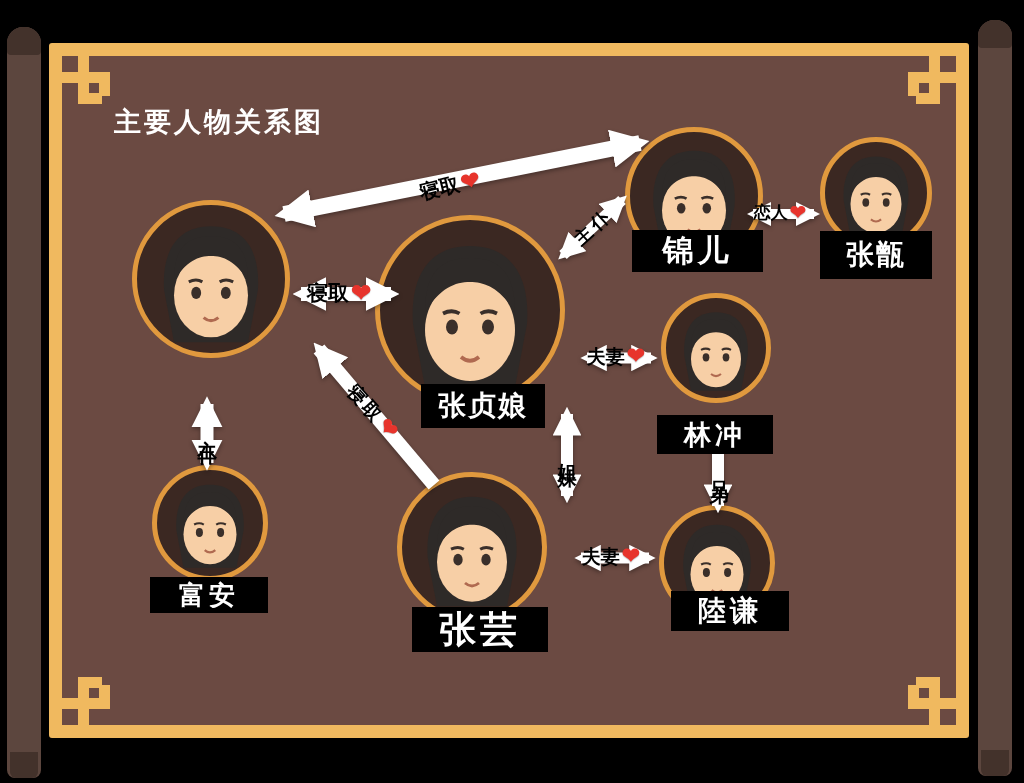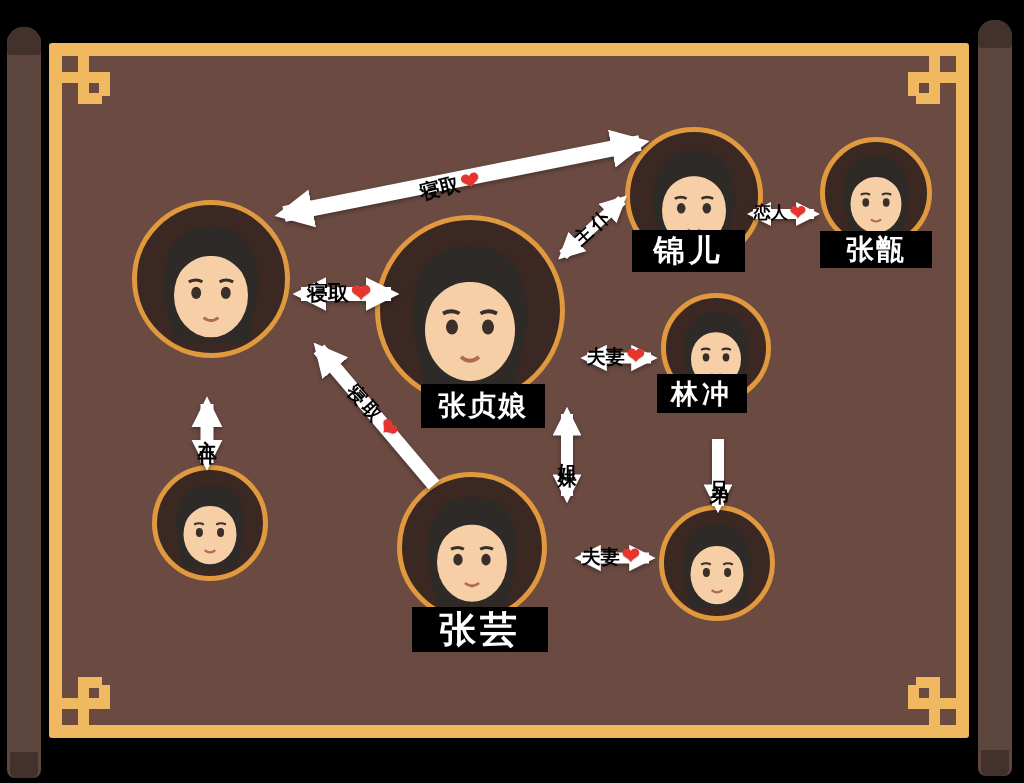--- a/index.html
+++ b/index.html
@@ -47,23 +47,23 @@
   #av-lu  {left:659px;top:505px;width:116px;height:116px;}
 
   
   .plate{position:absolute;background:var(--plate-bg);color:var(--plate-text);
     font-weight:bold;display:flex;align-items:center;justify-content:center;
     letter-spacing:4px;z-index:3;white-space:nowrap;}
   #pl-gao {left:137px;top:354px;width:150px;height:44px;font-size:30px;}
   #pl-fuan{left:150px;top:577px;width:118px;height:36px;font-size:26px;}
   #pl-zhen{left:421px;top:384px;width:124px;height:44px;font-size:28px;letter-spacing:2px;}
   #pl-yun {left:412px;top:607px;width:136px;height:45px;font-size:37px;}
-  #pl-jin {left:632px;top:230px;width:113px;height:42px;font-size:31px;}
-  #pl-zeng{left:820px;top:231px;width:112px;height:37px;font-size:28px;letter-spacing:2px;}
-  #pl-lin {left:657px;top:374px;width:90px;height:39px;font-size:27px;}
+  #pl-jin {left:632px;top:230px;width:131px;height:42px;font-size:31px;}
+  #pl-zeng{left:820px;top:231px;width:112px;height:48px;font-size:28px;letter-spacing:2px;}
+  #pl-lin {left:657px;top:415px;width:116px;height:39px;font-size:27px;}
   #pl-lu  {left:671px;top:591px;width:118px;height:40px;font-size:28px;}
 
   
   .arrows{position:absolute;inset:0;z-index:2;pointer-events:none;}
   .arrows line{stroke:var(--arrow-white);filter:drop-shadow(0 2px 2px rgba(0,0,0,.35));}
 
   
   .rel{position:absolute;z-index:4;color:var(--label-text);font-weight:bold;
     white-space:nowrap;transform:translate(-50%,-50%) rotate(var(--rot,0deg));
     display:flex;align-items:center;gap:2px;}
@@ -121,20 +121,21 @@
   <svg class="corner c-br" viewBox="0 0 66 66">
       <g fill="#F0B95F">
         <rect x="16" y="16" width="32" height="32"></rect>
         <rect x="0" y="16" width="16" height="11"></rect>
         <rect x="16" y="0" width="11" height="16"></rect>
       </g>
       <rect x="27" y="27" width="10" height="10" fill="#6B4A42"></rect>
       <rect x="40" y="40" width="8" height="8" fill="#6B4A42"></rect>
     </svg>
 
+  <div class="title" id="title">主要人物关系图</div>
 
   <div class="avatar" id="av-gao">
       <svg viewBox="0 0 120 120">
         <path d="M60,10 C30,10 20,34 22,62 L30,104 H90 L98,62 C100,34 90,10 60,10 Z" fill="#2E2A28"></path>
         <ellipse cx="60" cy="66" rx="30" ry="34" fill="#F7CFA6"></ellipse>
         <path d="M30,54 C30,26 42,18 60,18 C78,18 90,26 90,54 C80,38 70,34 60,34 C50,34 40,38 30,54 Z" fill="#2E2A28"></path>
         <ellipse cx="48" cy="64" rx="4" ry="5" fill="#3A2F2A"></ellipse>
         <ellipse cx="72" cy="64" rx="4" ry="5" fill="#3A2F2A"></ellipse>
         <path d="M42,55 Q48,52 53,55" stroke="#3A2F2A" stroke-width="2.5" fill="none"></path>
         <path d="M67,55 Q72,52 78,55" stroke="#3A2F2A" stroke-width="2.5" fill="none"></path>
@@ -237,25 +238,27 @@
     <line x1="753" y1="214" x2="814" y2="214" stroke-width="10" marker-start="url(#ah)" marker-end="url(#ah)"></line>
     <line x1="301" y1="294" x2="391" y2="294" stroke-width="14" marker-start="url(#ah)" marker-end="url(#ah)"></line>
     <line x1="434" y1="485" x2="319" y2="349" stroke-width="14" marker-end="url(#ah)"></line>
     <line x1="207" y1="404" x2="207" y2="463" stroke-width="13" marker-start="url(#ah)" marker-end="url(#ah)"></line>
     <line x1="587" y1="358" x2="651" y2="358" stroke-width="11" marker-start="url(#ah)" marker-end="url(#ah)"></line>
     <line x1="567" y1="414" x2="567" y2="496" stroke-width="12" marker-start="url(#ah)" marker-end="url(#ah)"></line>
     <line x1="718" y1="439" x2="718" y2="506" stroke-width="12" marker-end="url(#ah)"></line>
     <line x1="581" y1="558" x2="649" y2="558" stroke-width="11" marker-start="url(#ah)" marker-end="url(#ah)"></line>
   </svg>
 
+  <div class="plate" id="pl-fuan">富安</div>
   <div class="plate" id="pl-zhen">张贞娘</div>
   <div class="plate" id="pl-yun">张芸</div>
   <div class="plate" id="pl-jin">锦儿</div>
   <div class="plate" id="pl-zeng">张甑</div>
   <div class="plate" id="pl-lin">林冲</div>
+  <div class="plate" id="pl-lu">陸谦</div>
 
   <div class="rel" id="rel-0">
       <span>寝取</span>
       <span class="heart">❤</span>
     </div>
   <div class="rel" id="rel-1">
       <span>主仆</span>
     </div>
   <div class="rel" id="rel-2">
       <span>恋人</span>

